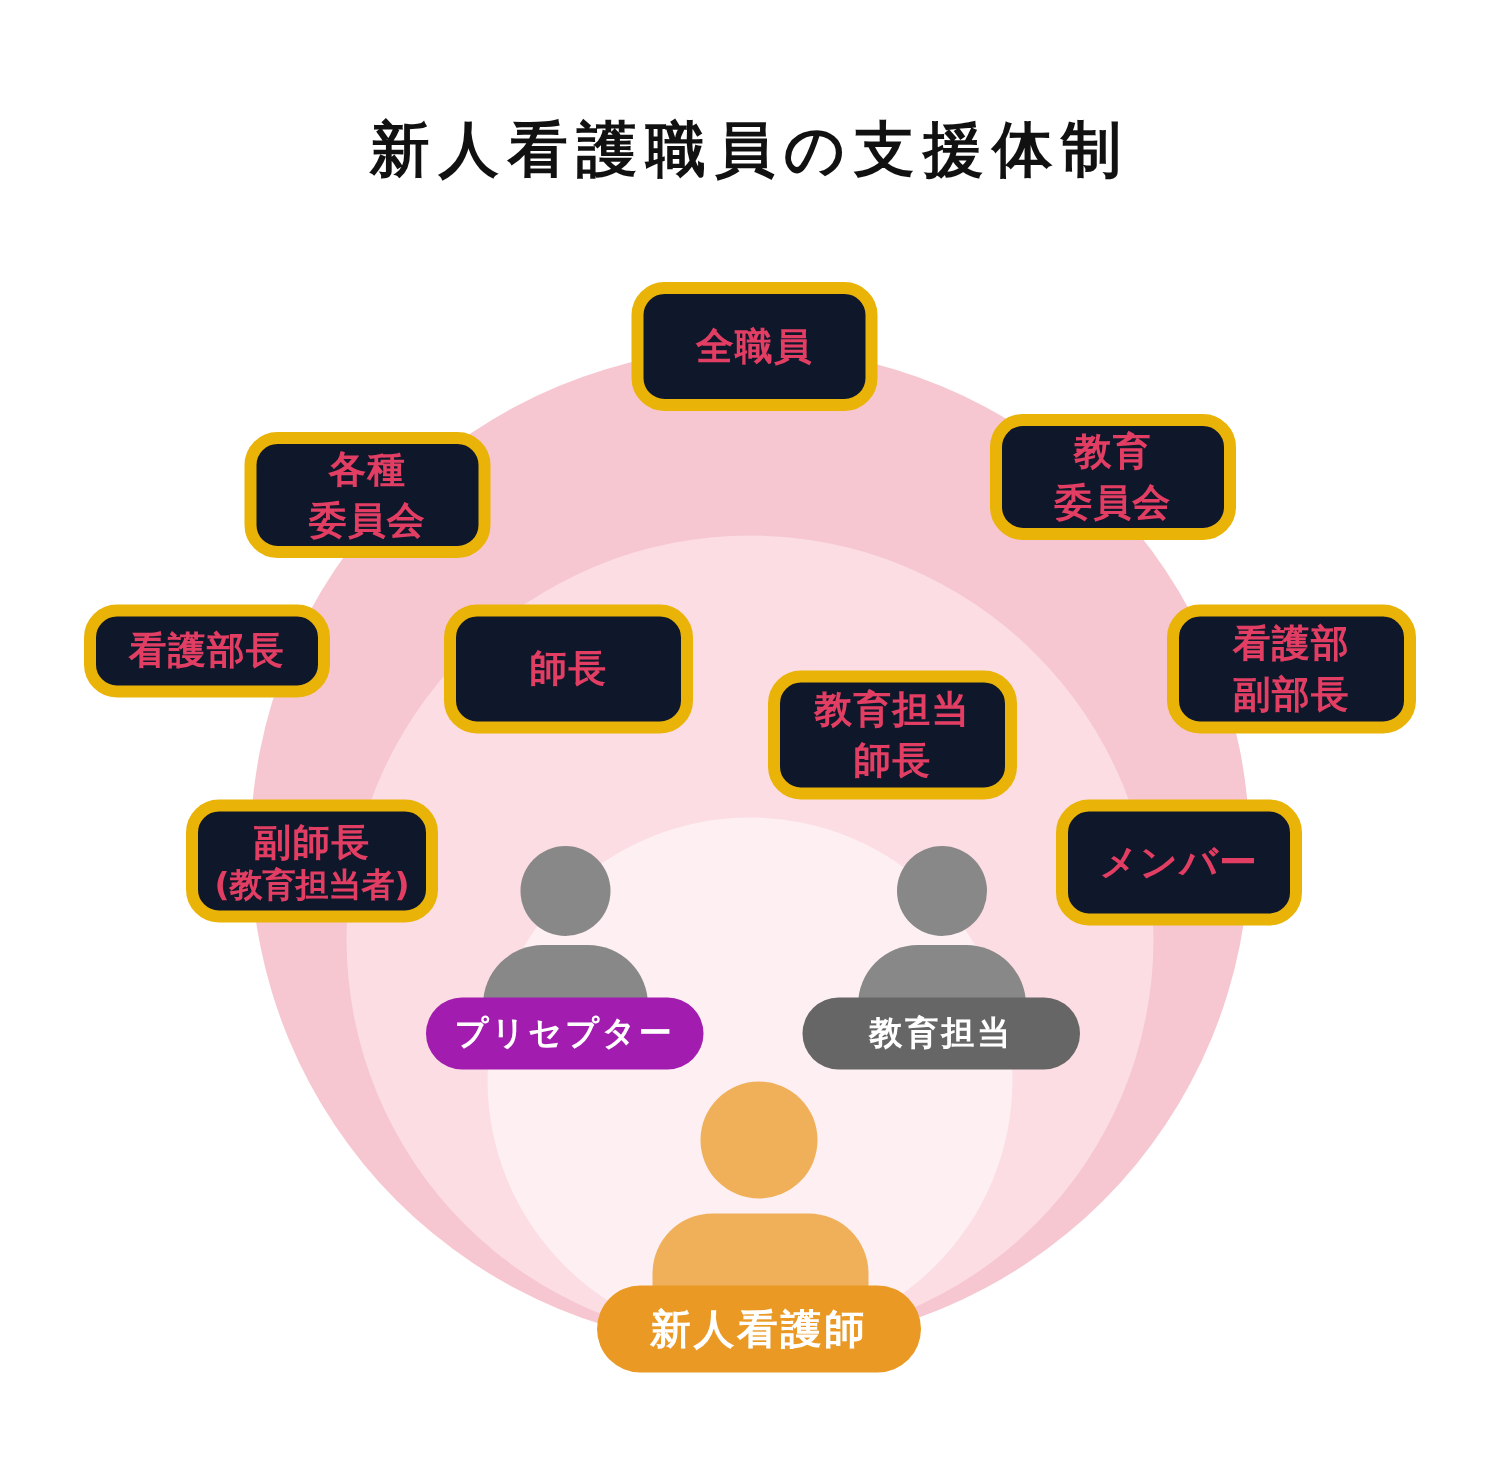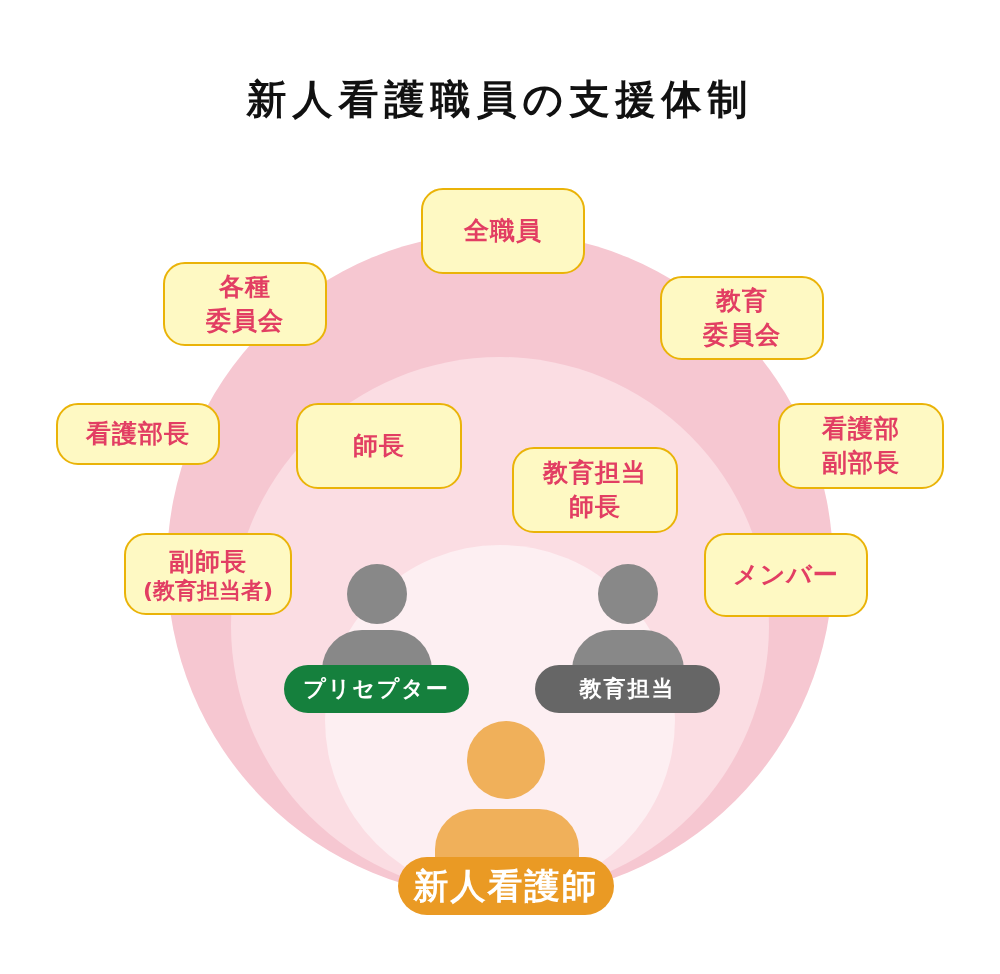--- a/index.html
+++ b/index.html
@@ -10,22 +10,22 @@
     .title {
       position: absolute; left: 0; top: 72px; width: 1000px; text-align: center;
       font-size: 40px; font-weight: bold; letter-spacing: 6px; color: #111111;
     }
     .circle { position: absolute; border-radius: 50%; }
     .c-outer { left: 167px; top: 232px; width: 666px; height: 666px; background: #f6c7d1; }
     .c-mid { left: 231px; top: 357px; width: 538px; height: 538px; background: #fbdde3; }
     .c-inner { left: 325px; top: 545px; width: 350px; height: 350px; background: #fdeff2; }
 
     .box {
-      position: absolute; box-sizing: border-box; background: #fef9c3;
-      border: 2px solid #eab308; border-radius: 22px;
+      position: absolute; box-sizing: border-box; background: #0f172a;
+      border: 8px solid #eab308; border-radius: 22px;
       display: flex; align-items: center; justify-content: center; text-align: center;
       color: #e23e63; font-weight: bold; font-size: 25px; line-height: 34px; letter-spacing: 1px;
     }
     .box .sub { font-size: 22px; line-height: 24px; letter-spacing: 0; }
     .box-inner { display: flex; flex-direction: column; align-items: center; }
 
     .person { position: absolute; }
     .head { position: absolute; border-radius: 50%; }
     .body { position: absolute; border-radius: 40px 40px 0 0; }
     .pill {
@@ -42,21 +42,21 @@
 <div class="circle c-outer"></div>
 <div class="circle c-mid"></div>
 <div class="circle c-inner"></div>
 
 <div class="box" style="left:421px; top:188px; width:164px; height:86px;">
   <div class="box-inner">
       <span>全職員</span>
     </div>
 </div>
 
-<div class="box" style="left:163px; top:262px; width:164px; height:84px;">
+<div class="box" style="left:163px; top:288px; width:164px; height:84px;">
   <div class="box-inner">
     <span>各種</span>
     <span>委員会</span>
   </div>
 </div>
 
 <div class="box" style="left:660px; top:276px; width:164px; height:84px;">
   <div class="box-inner">
     <span>教育</span>
     <span>委員会</span>
@@ -98,26 +98,26 @@
 
 <div class="box" style="left:704px; top:533px; width:164px; height:84px;">
   <div class="box-inner">
       <span>メンバー</span>
     </div>
 </div>
 
 <div class="person">
   <div class="head" style="left:347px; top:564px; width:60px; height:60px; background:#888888;"></div>
   <div class="body" style="left:322px; top:630px; width:110px; height:50px; background:#888888;"></div>
-  <div class="pill" style="left:284px; top:665px; width:185px; height:48px; background:#15803d; font-size:22px;">プリセプター</div>
+  <div class="pill" style="left:284px; top:665px; width:185px; height:48px; background:#a21caf; font-size:22px;">プリセプター</div>
 </div>
 
 <div class="person">
   <div class="head" style="left:598px; top:564px; width:60px; height:60px; background:#888888;"></div>
   <div class="body" style="left:572px; top:630px; width:112px; height:50px; background:#888888;"></div>
   <div class="pill" style="left:535px; top:665px; width:185px; height:48px; background:#666666; font-size:22px;">教育担当</div>
 </div>
 
 <div class="person">
   <div class="head" style="left:467px; top:721px; width:78px; height:78px; background:#f0b05a;"></div>
   <div class="body" style="left:435px; top:809px; width:144px; height:60px; background:#f0b05a;"></div>
-  <div class="pill" style="left:398px; top:857px; width:216px; height:58px; background:#ea9a24; font-size:35px; border-radius:29px;">新人看護師</div>
+  <div class="pill" style="left:398px; top:857px; width:216px; height:58px; background:#ea9a24; font-size:27px; border-radius:29px;">新人看護師</div>
 </div>
 
 </body></html>

